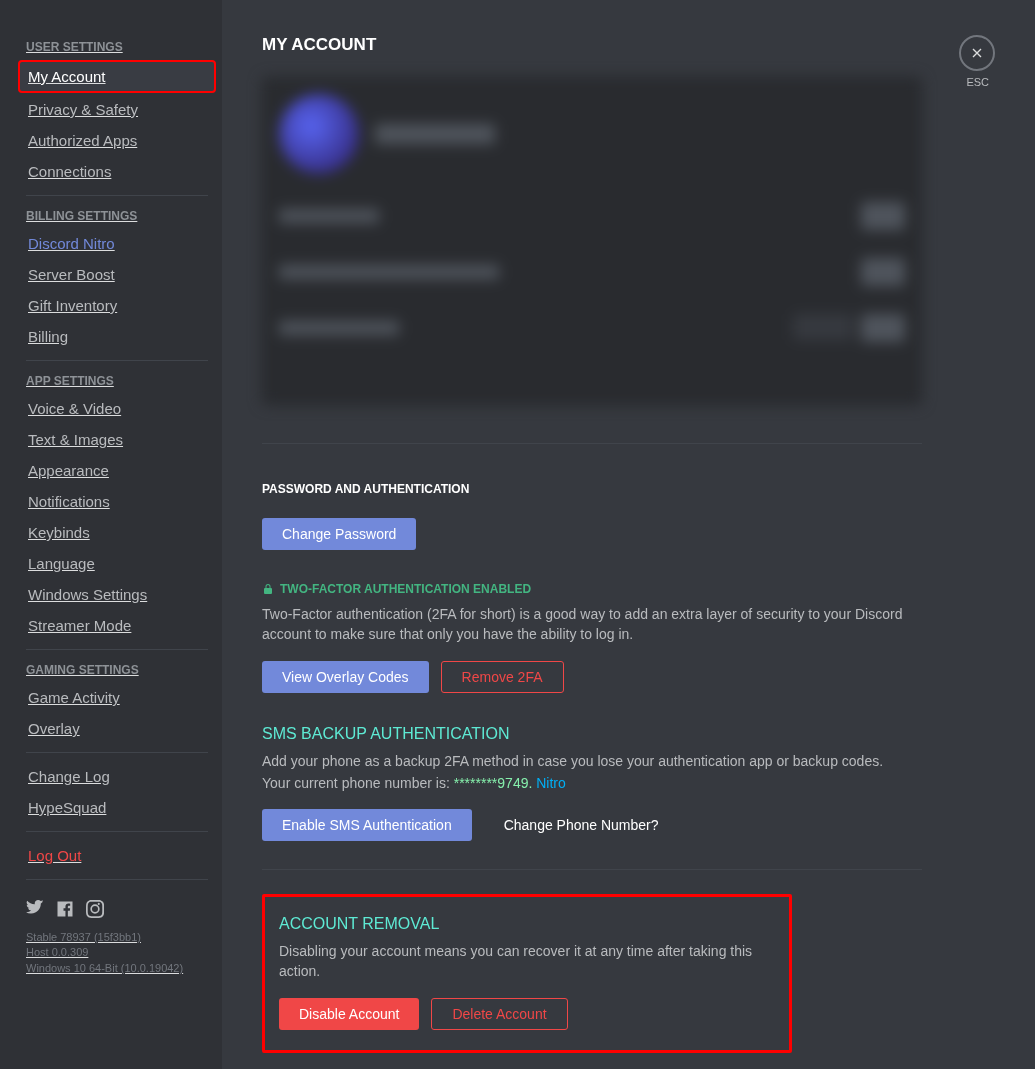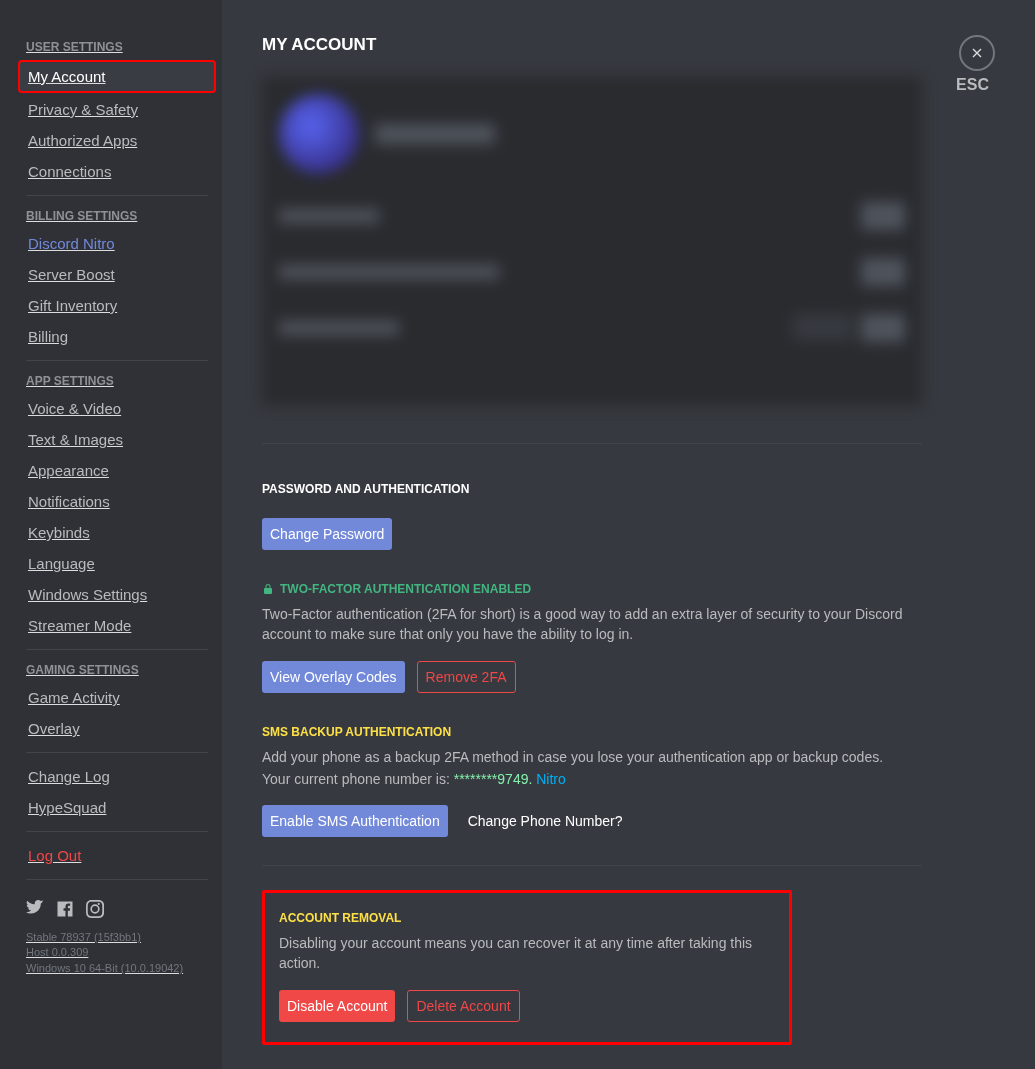--- a/index.html
+++ b/index.html
@@ -81,23 +81,23 @@
   display: flex;
   align-items: center;
   justify-content: center;
   cursor: pointer;
   color: #dcddde;
 }
 .close-label {
   position: absolute;
   top: 76px;
   right: 46px;
-  font-size: 16px;
+  font-size: 11px;
   color: #b9bbbe;
-  font-weight: 700;
+  font-weight: 400;
 }
 .main-title {
   font-size: 17px;
   font-weight: 700;
   color: #fff;
   margin-bottom: 22px;
 }
 .profile-card {
   background: #292b2f;
   border: 1px solid #202225;
@@ -119,30 +119,30 @@
   width: 660px;
   margin: 38px 0;
 }
 .section-title {
   font-size: 12px;
   font-weight: 700;
   color: #fff;
   margin-bottom: 22px;
 }
 .sub-header {
-  font-size: 12px;
-  font-weight: 700;
-  color: #fde047;
+  font-size: 16px;
+  font-weight: 400;
+  color: #5eead4;
   text-transform: uppercase;
   margin-bottom: 8px;
 }
 .btn {
   display: inline-flex;
   align-items: center;
-  padding: 0 8px;
+  padding: 0 20px;
   height: 32px;
   border-radius: 3px;
   font-size: 14px;
   font-weight: 500;
   cursor: pointer;
   border: none;
   color: #fff;
 }
 .btn-primary { background: #7289da; }
 .btn-danger { background: #f04747; }

